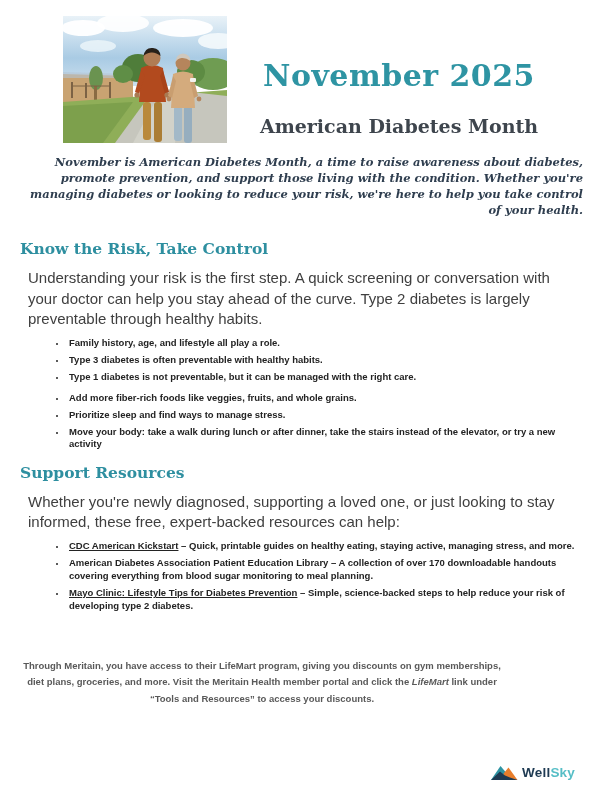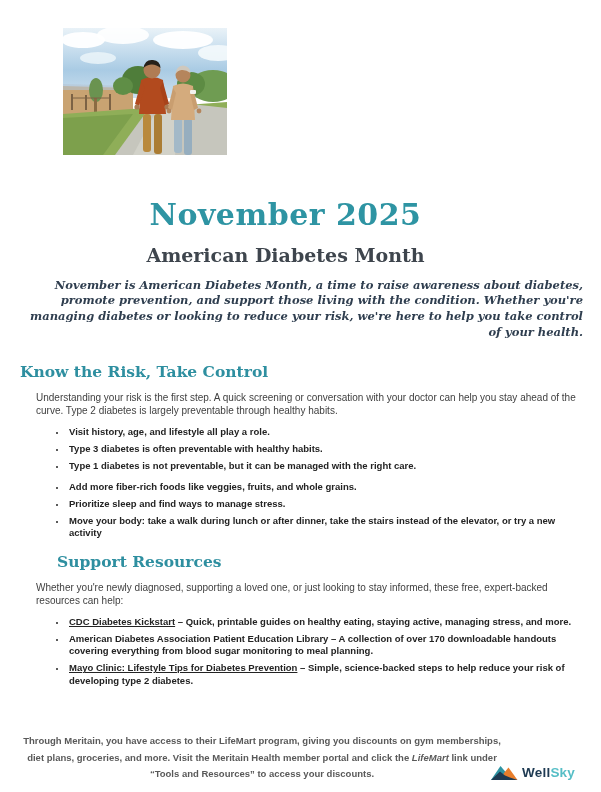--- a/index.html
+++ b/index.html
@@ -6,48 +6,48 @@
     --accent-teal:#2E8FA0; --title-teal:#2E94A3; --subtitle-dark:#3E454D;
     --intro-navy:#2F3E4F; --body-text:#3F3F3F; --bullet-text:#232323;
     --closing-gray:#595959; --logo-navy:#1E3A52; --logo-orange:#E87D2B; --logo-sky-teal:#56BEC6;
   }
   html,body{margin:0;padding:0;background:#ffffff;}
   .page{
     position:relative; width:601px; height:792px; background:#fff; overflow:hidden;
     font-family:"Liberation Sans", sans-serif; color:var(--body-text);
   }
   
-  .header{display:flex; padding-top:28px;flex-direction:column;}
+  .header{display:flex; padding-top:16px;}
   .photo{width:164px; height:127px; margin-left:63px; flex:0 0 auto; overflow:hidden;}
   .photo svg{display:block;}
   .titles{flex:1; text-align:center; padding-right:30px; margin-top:44px;}
   .title{
     font-family:"DejaVu Serif", serif; font-weight:bold; font-size:30px; line-height:1.05;
     color:var(--title-teal); letter-spacing:0.5px;
   }
   .subtitle{
-    font-family:"DejaVu Serif", serif; font-weight:bold; font-size:19px; margin-top:13px;
+    font-family:"DejaVu Serif", serif; font-weight:bold; font-size:19px; margin-top:23px;
     color:var(--subtitle-dark);
   }
   
   .intro{
     margin:12px 18px 0 20px;
     font-family:"DejaVu Serif", serif; font-style:italic; font-weight:bold;
     font-size:11.5px; line-height:1.38; color:var(--intro-navy);text-align:right;
   }
   
   section{margin:0 18px 0 20px;}
   h2{
     font-family:"DejaVu Serif", serif; font-weight:bold; font-size:15.5px;
     color:var(--accent-teal); margin:21px 0 0 0;
   }
-  .sec-tight h2{margin-top:12px;margin-left:37px;}
+  .sec-tight h2{margin-top:12px;}
   .body-text{
-    font-size:10px; line-height:1.35; color:var(--body-text);
-    margin:10px 0 0 16px; max-width:563px;
+    font-size:15px; line-height:1.35; color:var(--body-text);
+    margin:10px 0 0 8px; max-width:563px;
   }
   ul{margin:8px 0 0 0; padding:0 0 0 47px; max-width:528px;}
   li{
     font-size:9.5px; font-weight:bold; color:var(--bullet-text);
     line-height:1.32; margin-bottom:4.5px; padding-left:2px;
   }
   li::marker{font-size:8px;}
   a.doclink{color:var(--bullet-text); text-decoration:underline; cursor:pointer;}
   
   .closing{
@@ -139,40 +139,40 @@
       <div class="subtitle">American Diabetes Month</div>
     </div>
   </div>
 
   <p class="intro">November is American Diabetes Month, a time to raise awareness about diabetes, promote prevention, and support those living with the condition. Whether you're managing diabetes or looking to reduce your risk, we're here to help you take control of your health.</p>
 
   <section>
     <h2>Know the Risk, Take Control</h2>
     <p class="body-text">Understanding your risk is the first step. A quick screening or conversation with your doctor can help you stay ahead of the curve. Type 2 diabetes is largely preventable through healthy habits.</p>
     <ul>
-      <li><span>Visit history, age, and lifestyle all play a role.</span></li>
+      <li><span>Family history, age, and lifestyle all play a role.</span></li>
       <li><span>Type 3 diabetes is often preventable with healthy habits.</span></li>
       <li><span>Type 1 diabetes is not preventable, but it can be managed with the right care.</span></li>
     </ul>
   </section>
 
   <section>
     <ul>
       <li><span>Add more fiber-rich foods like veggies, fruits, and whole grains.</span></li>
       <li><span>Prioritize sleep and find ways to manage stress.</span></li>
       <li><span>Move your body: take a walk during lunch or after dinner, take the stairs instead of the elevator, or try a new activity</span></li>
     </ul>
   </section>
 
   <section class="sec-tight">
     <h2>Support Resources</h2>
     <p class="body-text">Whether you're newly diagnosed, supporting a loved one, or just looking to stay informed, these free, expert-backed resources can help:</p>
     <ul>
       <li>
-        <a class="doclink">CDC Diabetes Kickstart</a><span> – Quick, printable guides on healthy eating, staying active, managing stress, and more.</span>
+        <a class="doclink">CDC American Kickstart</a><span> – Quick, printable guides on healthy eating, staying active, managing stress, and more.</span>
       </li>
       <li><span>American Diabetes Association Patient Education Library – A collection of over 170 downloadable handouts covering everything from blood sugar monitoring to meal planning.</span></li>
       <li>
         <a class="doclink">Mayo Clinic: Lifestyle Tips for Diabetes Prevention</a><span> – Simple, science-backed steps to help reduce your risk of developing type 2 diabetes.</span>
       </li>
     </ul>
   </section>
 
   <p class="closing">
     <span>Through Meritain, you have access to their LifeMart program, giving you discounts on gym memberships, diet plans, groceries, and more. Visit the Meritain Health member portal and click the </span><em>LifeMart</em><span> link under “Tools and Resources” to access your discounts.</span>

